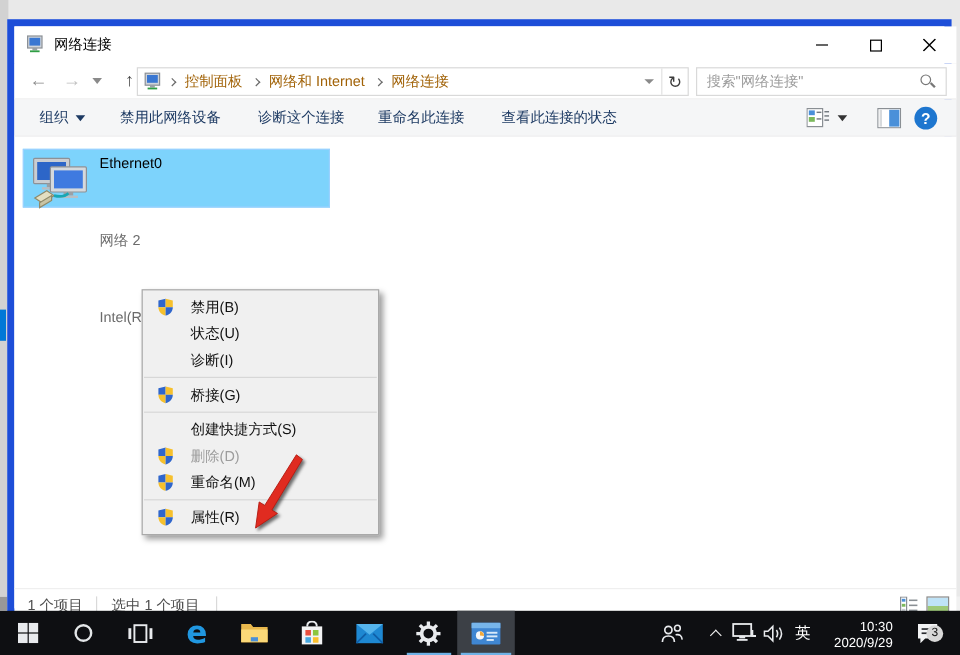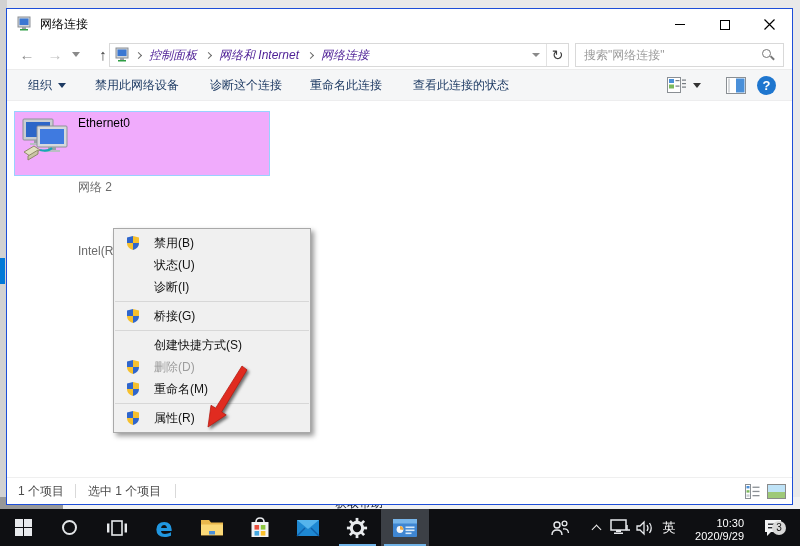--- a/index.html
+++ b/index.html
@@ -13,43 +13,43 @@
 
   
   #left-strip { left:0; top:0; width:7px; height:509px; background:#d2d2d2; }
   #left-strip-accent { left:0; top:258px; width:5px; height:26px; background:#0078d7; }
   #behind-strip { left:0; top:497px; width:800px; height:12px; background:#f1f1f1; overflow:hidden; }
   #behind-strip .gray-block { position:absolute; left:0; top:0; width:63px; height:12px; background:#989898; }
   #behind-strip .help-link { position:absolute; left:335px; top:0; color:#0f172a; font-size:12px; line-height:13px; }
 
   
   #window {
-    left:6px; top:8px; width:787px; height:497px;
-    background:#fff; border:1px solid #1d4ed8;
+    left:6px; top:16px; width:787px; height:497px;
+    background:#fff; border:6px solid #1d4ed8;
   }
   
   #titlebar { left:0; top:0; width:785px; height:31px; background:#fff; }
   #app-icon { left:10px; top:7px; width:16px; height:16px; }
   #title-text { left:33px; top:0; line-height:31px; font-size:12px; }
   .winbtn { top:0; width:45px; height:31px; display:flex; align-items:center; justify-content:center; }
   #btn-min { left:650px; } #btn-max { left:695px; } #btn-close { left:740px; }
   #btn-min .glyph { width:10px; height:1px; background:#000; }
   #btn-max .glyph { width:10px; height:10px; border:1px solid #000; }
 
   
   #navbar { left:0; top:31px; width:785px; height:30px; background:#fff; border-bottom:1px solid #ececec; }
   .navglyph { top:0; height:29px; display:flex; align-items:center; justify-content:center; font-size:15px; }
   #nav-back { left:8px; width:24px; color:#8a8a8a; }
   #nav-fwd  { left:36px; width:24px; color:#c0c0c0; }
   #nav-hist { left:62px; width:14px; }
   #nav-up   { left:84px; width:24px; color:#3d3d3d; }
   .tri-down { width:0; height:0; border-left:4px solid transparent; border-right:4px solid transparent; border-top:5px solid #8a8a8a; }
   #addressbar { left:102px; top:3px; width:460px; height:24px; border:1px solid #d9d9d9; background:#fff; display:flex; align-items:center; }
   #addr-icon { width:16px; height:16px; margin-left:5px; }
-  .crumb { padding:0 4px; color:#4c1d95; white-space:nowrap;font-style:italic; }
+  .crumb { padding:0 4px; color:#a16207; white-space:nowrap; }
   .crumb-sep { width:14px; height:22px; display:flex; align-items:center; justify-content:center; }
   .chev-right { width:5px; height:5px; border-right:1px solid #6a6a6a; border-top:1px solid #6a6a6a; transform:rotate(45deg); }
   #addr-spacer { flex:1; }
   #addr-drop { width:20px; height:22px; display:flex; align-items:center; justify-content:center; }
   #refresh-btn { width:22px; height:22px; border-left:1px solid #e2e2e2; display:flex; align-items:center; justify-content:center; color:#3d3d3d; font-size:14px; }
   #searchbox { left:568px; top:3px; width:209px; height:24px; border:1px solid #d9d9d9; background:#fff; }
   #search-input { position:absolute; left:2px; top:1px; width:180px; height:20px; border:none; outline:none; font-size:12px; padding-left:6px; color:#444; font-family:"Liberation Sans",sans-serif; }
   #search-input::placeholder { color:#9c9c9c; }
   #search-mag { position:absolute; right:8px; top:5px; width:13px; height:13px; }
   #search-mag .lens { position:absolute; left:0; top:0; width:9px; height:9px; border:1.5px solid #777; border-radius:50%; }
@@ -59,21 +59,21 @@
   #toolbar { left:0; top:61px; width:785px; height:31px; background:#f5f6f7; border-bottom:1px solid #ededee; }
   .tb-item { top:0; height:30px; line-height:30px; color:#1d3a63; white-space:nowrap; }
   #tb-organize { left:21px; } #tb-organize .tri-down { display:inline-block; margin-left:6px; border-top-color:#1d3a63; vertical-align:middle; }
   #tb-b0 { left:88px; } #tb-b1 { left:203px; } #tb-b2 { left:303px; } #tb-b3 { left:406px; } #tb-b4 { left:538px; }
   #tb-view { left:660px; top:7px; } #tb-view-drop { left:686px; top:13px; }
   #tb-pane { left:719px; top:7px; }
   #tb-help { left:750px; top:6px; width:19px; height:19px; border-radius:50%; background:#1e76cf; color:#fff; font-weight:bold; text-align:center; line-height:19px; font-size:13px; }
 
   
   #content { left:0; top:92px; width:785px; height:376px; background:#fff; }
-  #conn-item { left:7px; top:10px; width:256px; height:65px; background:#f0abfc; border:1px solid #99d1ff; }
+  #conn-item { left:7px; top:10px; width:256px; height:49px; background:#7dd3fc; border:1px solid #99d1ff; }
   #conn-icon { left:5px; top:4px; }
   #conn-text { left:63px; top:3px; line-height:16px; }
   #conn-text .l1 { color:#000; }
   #conn-text .l2, #conn-text .l3 { color:#6b6b6b;margin-top:48px; }
 
   
   #context-menu {
     left:106px; top:127px; width:198px; z-index:5;
     background:#f0f0f0; border:1px solid #a9a9a9;
     box-shadow:3px 3px 5px rgba(0,0,0,0.4);

